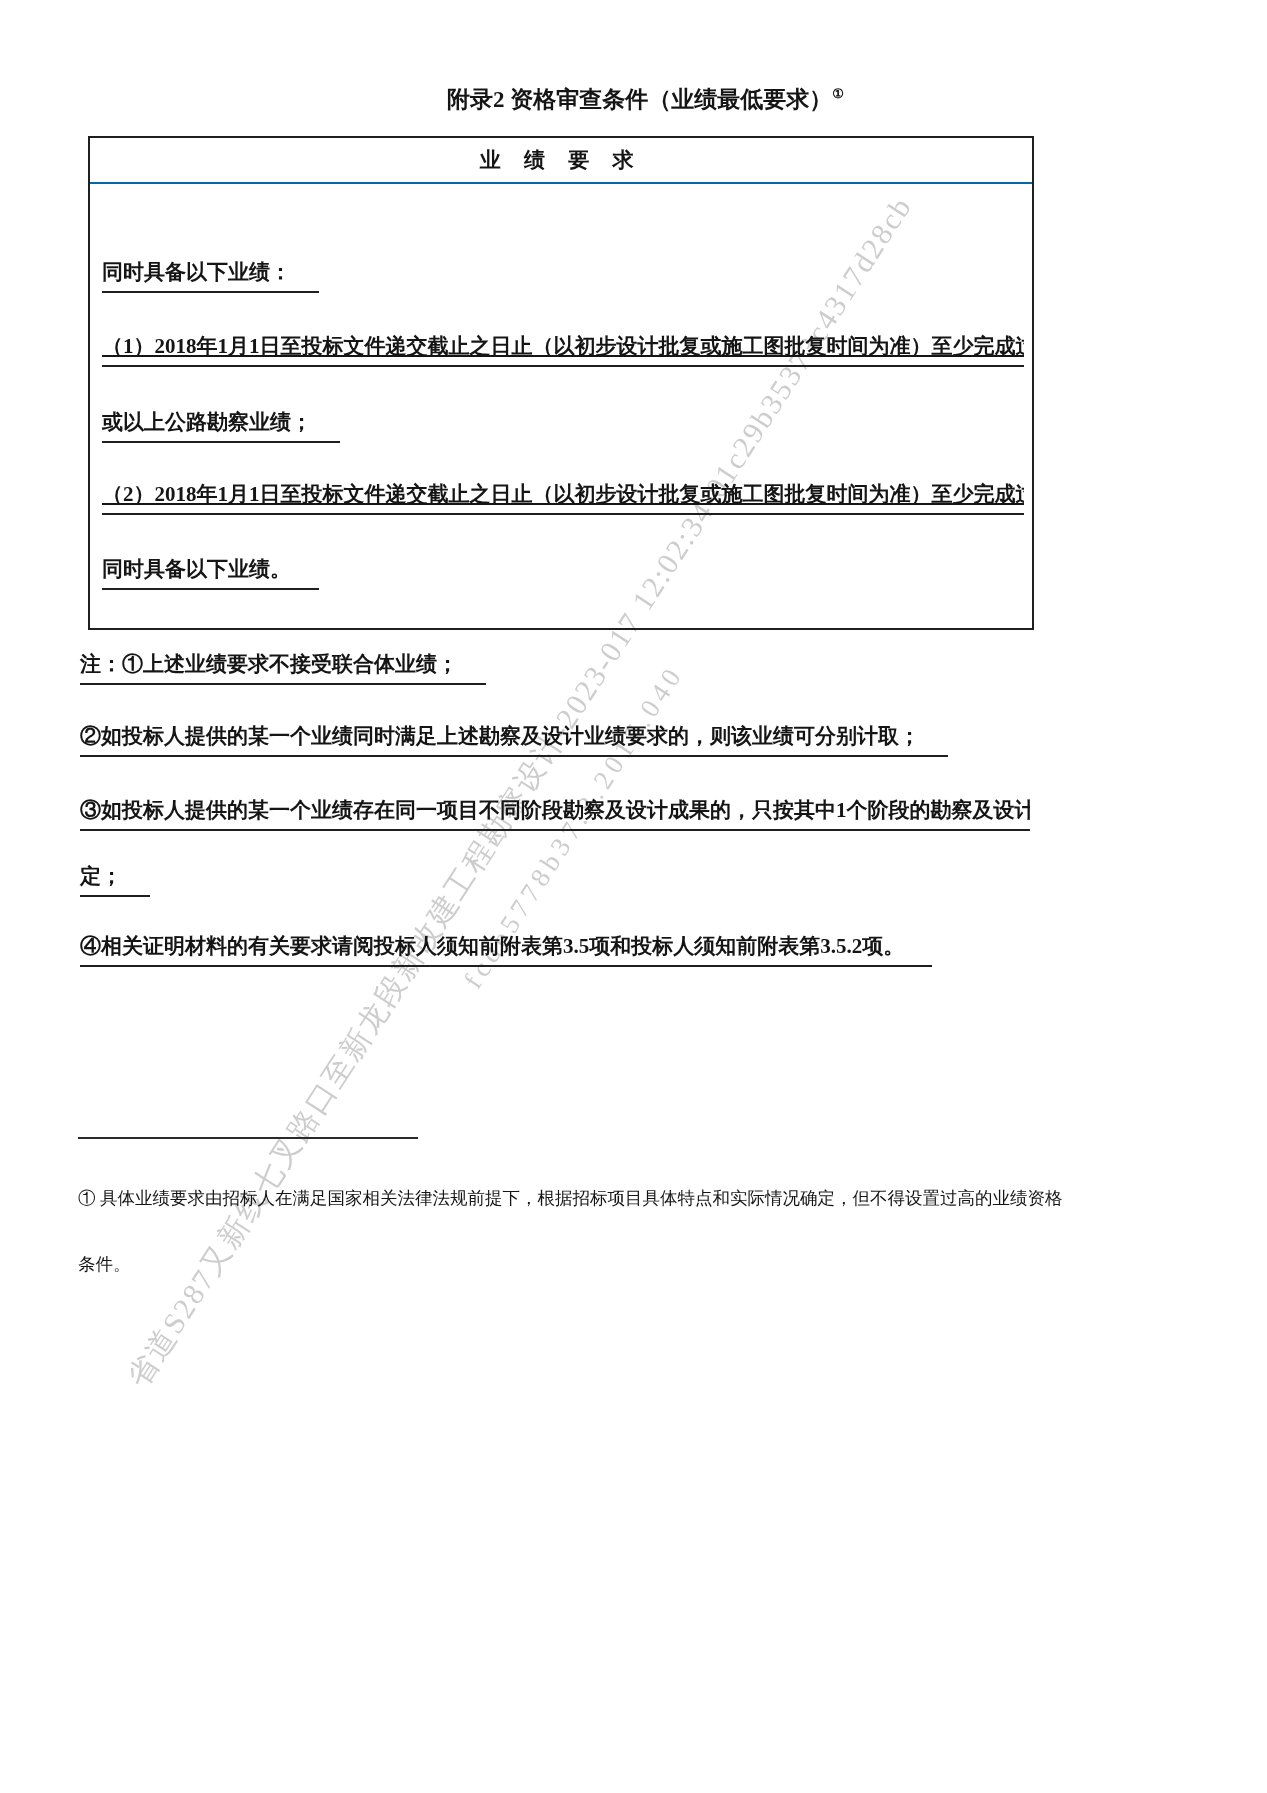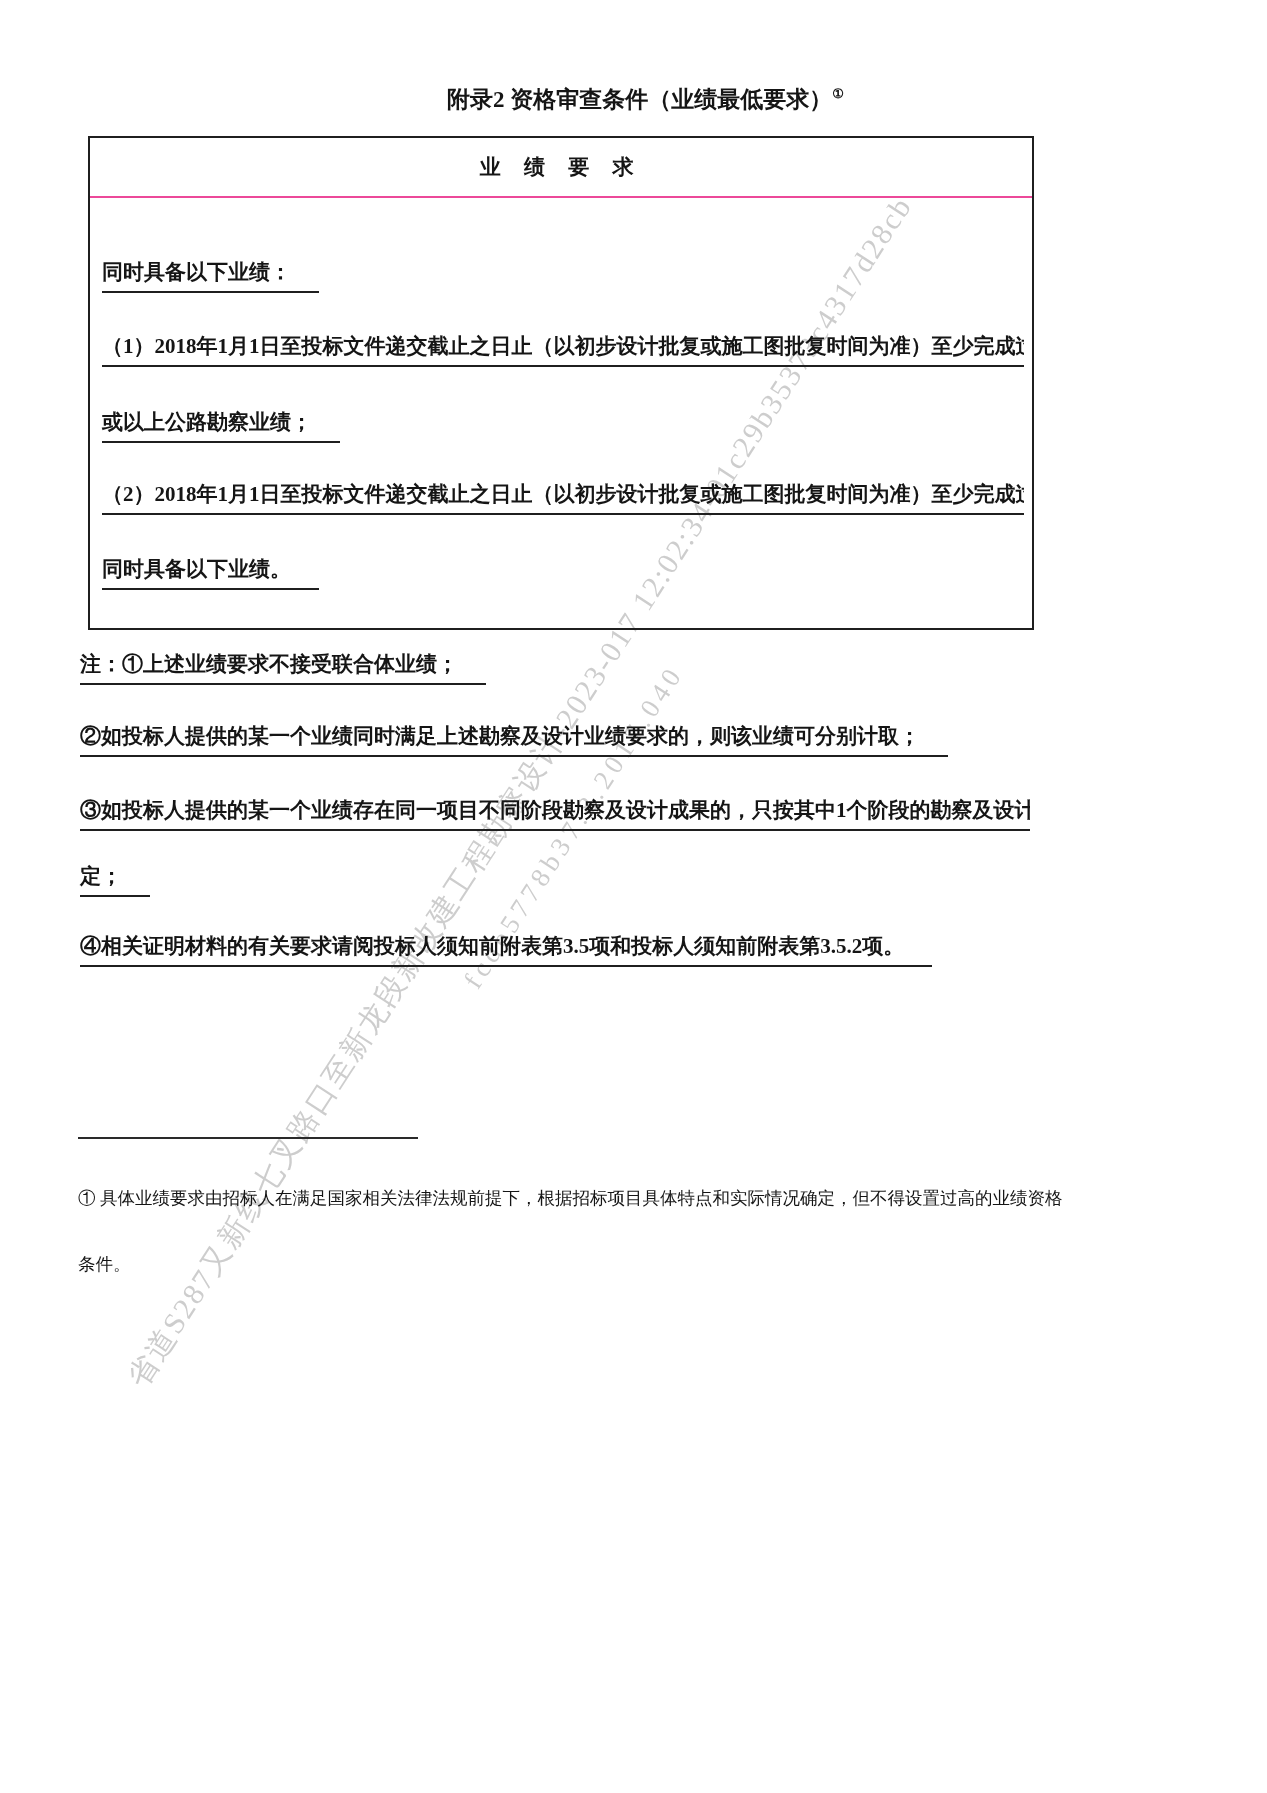--- a/index.html
+++ b/index.html
@@ -45,29 +45,30 @@
 
   
   .perf-table {
     position: absolute;
     left: 88px; top: 136px;
     width: 946px; height: 494px;
     border: 2px solid #1f1f1f;
     z-index: 2;
   }
   .perf-table .thead {
-    height: 60px;
-    border-bottom: 2px solid #ec4899;
+    height: 46px;
+    border-bottom: 2px solid #0369a1;
     display: flex; align-items: center; justify-content: center;
     font-size: 21px; font-weight: bold; letter-spacing: 9px;
   }
   .tline {
     position: absolute; left: 12px; right: 8px;
     font-size: 21px; font-weight: bold; line-height: 28px;
     white-space: nowrap;
+    text-decoration: underline;
   }
   .u {
     display: inline-block;
     padding-bottom: 5px;
     border-bottom: 2px solid #1f1f1f;
   }
   .u.ext { padding-right: 28px; }
   .u.full { display: block; white-space: nowrap; overflow: hidden; }
   .tl0 { top: 120px; }
   .tl1 { top: 194px; }

